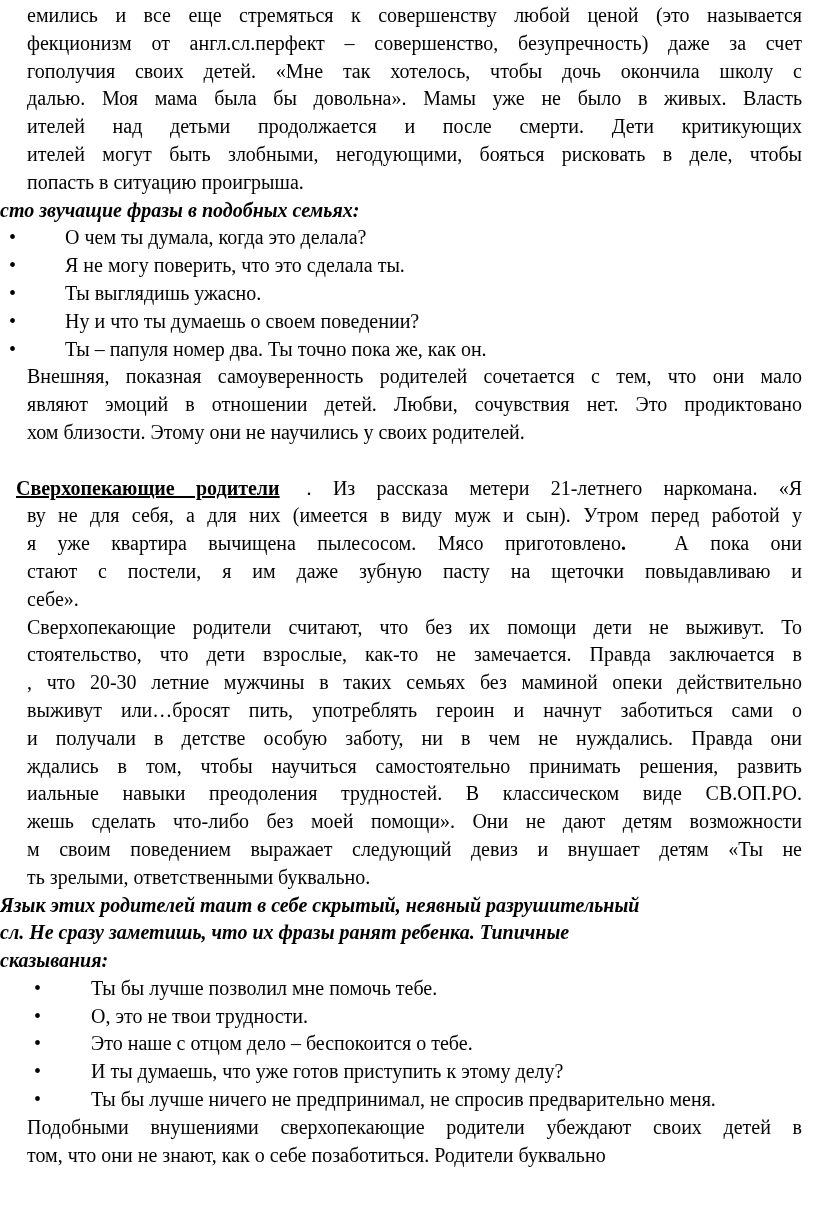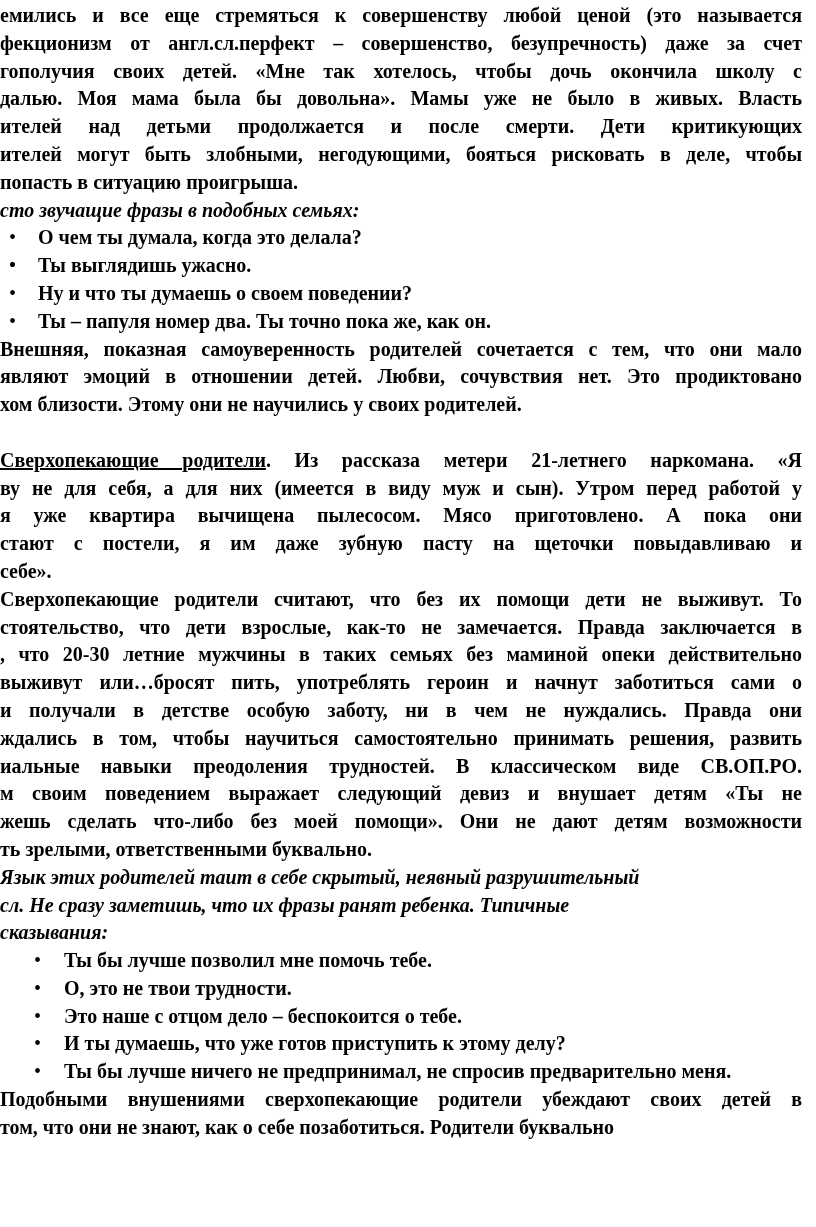--- a/index.html
+++ b/index.html
@@ -24,24 +24,24 @@
     width: 802px;
     white-space: normal;
   }
   .just {
     text-align: justify;
     text-align-last: justify;
   }
   .spacer {
     height: 27.8px;
   }
-  .seg-n { font-weight: bold; font-style: normal; }
+  .seg-n { font-weight: normal; font-style: normal; margin-left: 27px; }
   .seg-b { font-weight: bold; }
   .seg-bi { font-weight: bold; font-style: italic; }
-  .seg-bu { font-weight: bold; text-decoration: underline; }
+  .seg-bu { font-weight: bold; text-decoration: underline; padding-left: 16px; }
   .bullet {
     position: relative;
     padding-left: 38px;
     width: 778px;
   }
   .bullet .dot {
     position: absolute;
     left: 9px;
     top: 0;
   }
@@ -59,42 +59,42 @@
 <div class="doc">
     <div class="ln just"><span class="seg-n">емились и все еще стремяться к совершенству любой ценой (это называется</span></div>
     <div class="ln just"><span class="seg-n">фекционизм от англ.сл.перфект – совершенство, безупречность) даже за счет</span></div>
     <div class="ln just"><span class="seg-n">гополучия своих детей. «Мне так хотелось, чтобы дочь окончила школу с</span></div>
     <div class="ln just"><span class="seg-n">далью. Моя мама была бы довольна». Мамы уже не было в живых. Власть</span></div>
     <div class="ln just"><span class="seg-n">ителей над детьми продолжается и после смерти. Дети критикующих</span></div>
     <div class="ln just"><span class="seg-n">ителей могут быть злобными, негодующими, бояться рисковать в деле, чтобы</span></div>
     <div class="ln"><span class="seg-n">попасть в ситуацию проигрыша.</span></div>
     <div class="ln"><span class="seg-bi">сто звучащие фразы в подобных семьях:</span></div>
     <div class="ln bullet"><span class="dot">•</span><span class="seg-n">О чем ты думала, когда это делала?</span></div>
-    <div class="ln bullet"><span class="dot">•</span></div>
+    <div class="ln bullet"><span class="dot">•</span><span class="seg-n">Я не могу поверить, что это сделала ты.</span></div>
     <div class="ln bullet"><span class="dot">•</span><span class="seg-n">Ты выглядишь ужасно.</span></div>
     <div class="ln bullet"><span class="dot">•</span><span class="seg-n">Ну и что ты думаешь о своем поведении?</span></div>
     <div class="ln bullet"><span class="dot">•</span><span class="seg-n">Ты – папуля номер два. Ты точно пока же, как он.</span></div>
     <div class="ln just"><span class="seg-n">Внешняя, показная самоуверенность родителей сочетается с тем, что они мало</span></div>
     <div class="ln just"><span class="seg-n">являют эмоций в отношении детей. Любви, сочувствия нет. Это продиктовано</span></div>
     <div class="ln"><span class="seg-n">хом близости. Этому они не научились у своих родителей.</span></div>
     <div class="spacer"></div>
     <div class="ln just"><span class="seg-bu">Сверхопекающие родители</span><span class="seg-n">. Из рассказа метери 21-летнего наркомана. «Я</span></div>
     <div class="ln just"><span class="seg-n">ву не для себя, а для них (имеется в виду муж и сын). Утром перед работой у</span></div>
     <div class="ln just"><span class="seg-n">я уже квартира вычищена пылесосом. Мясо приготовлено</span><span class="seg-b">.</span><span class="seg-n"> А пока они</span></div>
     <div class="ln just"><span class="seg-n">стают с постели, я им даже зубную пасту на щеточки повыдавливаю и</span></div>
     <div class="ln"><span class="seg-n">себе».</span></div>
     <div class="ln just"><span class="seg-n">Сверхопекающие родители считают, что без их помощи дети не выживут. То</span></div>
     <div class="ln just"><span class="seg-n">стоятельство, что дети взрослые, как-то не замечается. Правда заключается в</span></div>
     <div class="ln just"><span class="seg-n">, что 20-30 летние мужчины в таких семьях без маминой опеки действительно</span></div>
     <div class="ln just"><span class="seg-n">выживут или…бросят пить, употреблять героин и начнут заботиться сами о</span></div>
     <div class="ln just"><span class="seg-n">и получали в детстве особую заботу, ни в чем не нуждались. Правда они</span></div>
     <div class="ln just"><span class="seg-n">ждались в том, чтобы научиться самостоятельно принимать решения, развить</span></div>
     <div class="ln just"><span class="seg-n">иальные навыки преодоления трудностей. В классическом виде СВ.ОП.РО.</span></div>
+    <div class="ln just"><span class="seg-n">жешь сделать что-либо без моей помощи». Они не дают детям возможности</span></div>
     <div class="ln just"><span class="seg-n">м своим поведением выражает следующий девиз и внушает детям «Ты не</span></div>
-    <div class="ln just"><span class="seg-n">жешь сделать что-либо без моей помощи». Они не дают детям возможности</span></div>
     <div class="ln"><span class="seg-n">ть зрелыми, ответственными буквально.</span></div>
     <div class="ln"><span class="seg-bi">Язык этих родителей таит в себе скрытый, неявный разрушительный</span></div>
     <div class="ln"><span class="seg-bi">сл. Не сразу заметишь, что их фразы ранят ребенка. Типичные</span></div>
     <div class="ln"><span class="seg-bi">сказывания:</span></div>
     <div class="ln bullet bullet2"><span class="dot">•</span><span class="seg-n">Ты бы лучше позволил мне помочь тебе.</span></div>
     <div class="ln bullet bullet2"><span class="dot">•</span><span class="seg-n">О, это не твои трудности.</span></div>
     <div class="ln bullet bullet2"><span class="dot">•</span><span class="seg-n">Это наше с отцом дело – беспокоится о тебе.</span></div>
     <div class="ln bullet bullet2"><span class="dot">•</span><span class="seg-n">И ты думаешь, что уже готов приступить к этому делу?</span></div>
     <div class="ln bullet bullet2"><span class="dot">•</span><span class="seg-n">Ты бы лучше ничего не предпринимал, не спросив предварительно меня.</span></div>
     <div class="ln just"><span class="seg-n">Подобными внушениями сверхопекающие родители убеждают своих детей в</span></div>

